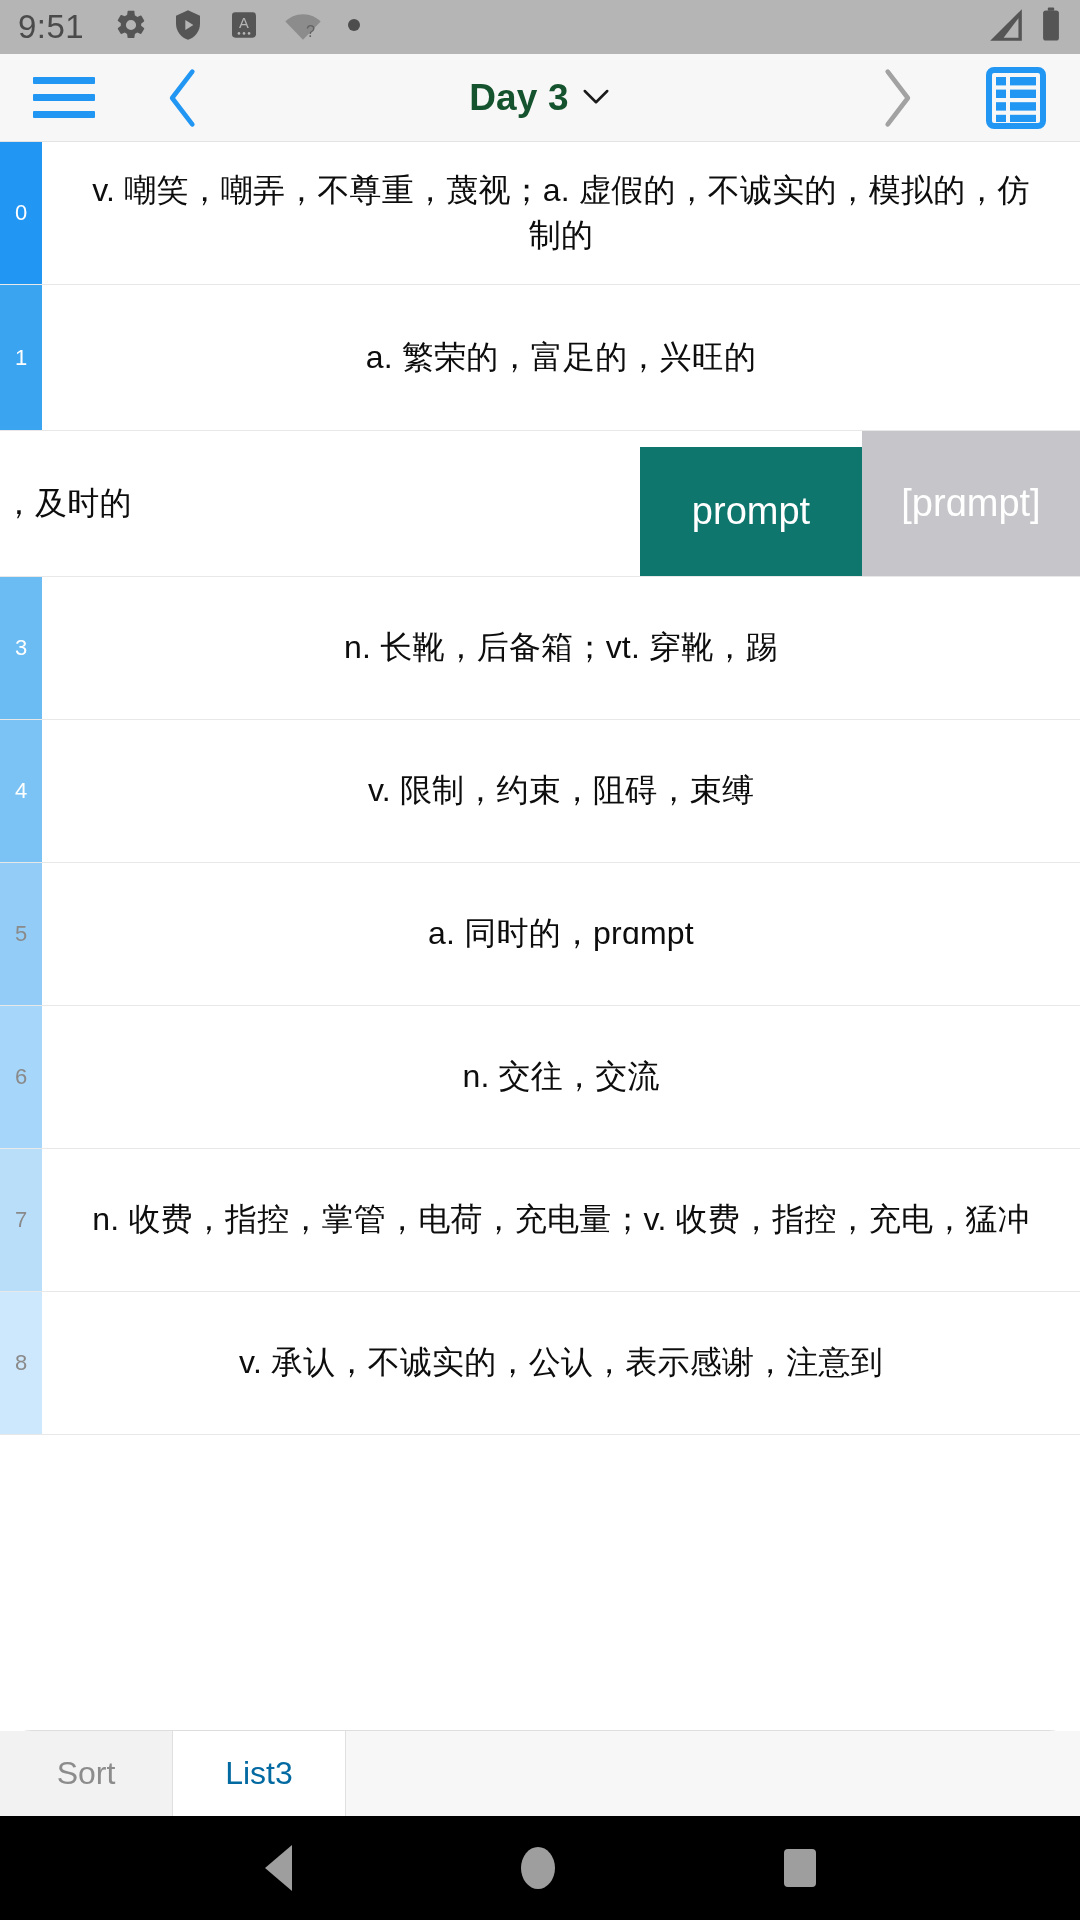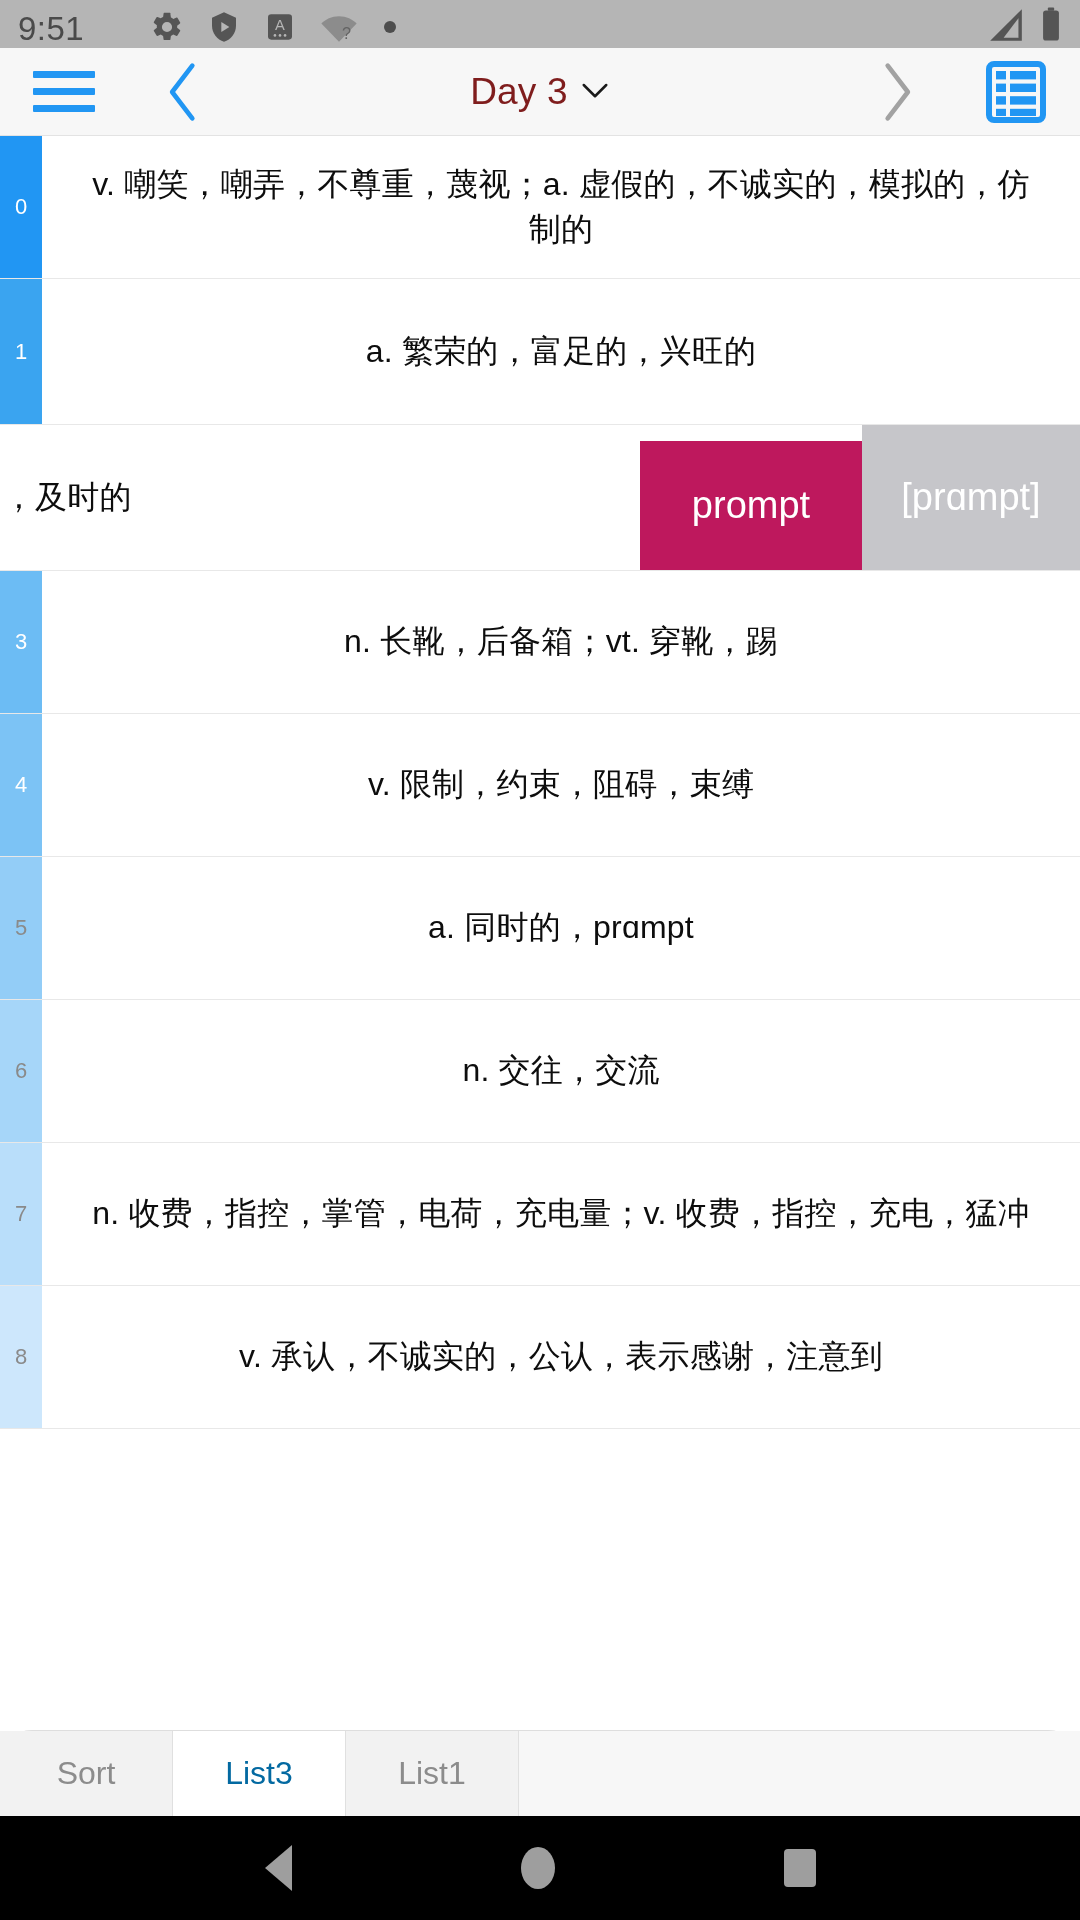--- a/index.html
+++ b/index.html
@@ -18,28 +18,27 @@
     position: relative;
     width: 1080px;
     height: 1920px;
     background: #ffffff;
     display: flex;
     flex-direction: column;
   }
 
   
   .statusbar {
-    height: 48px;
+    height: 54px;
     background: #b5b5b5;
     display: flex;
-    align-items: flex-end;
+    align-items: center;
     padding: 0 18px;
     flex: 0 0 auto;
     box-sizing: border-box;
-    gap: 36px;
   }
   .status-clock {
     font-size: 33px;
     color: #4a4a4a;
     letter-spacing: 0.5px;
     margin-right: 30px;
     font-family: "Liberation Sans", sans-serif;
   }
   .status-icons-left {
     display: flex;
@@ -87,22 +86,22 @@
   .nav-chevron { width: 110px; }
   .title-wrap {
     flex: 1 1 auto;
     display: flex;
     align-items: center;
     justify-content: center;
     gap: 12px;
   }
   .title-text {
     font-size: 37px;
-    color: #7f1d1d;
-    font-weight: 400;
+    color: #14532d;
+    font-weight: 700;
     letter-spacing: 0.2px;
   }
   .grid-btn { width: 128px; }
 
   
   .list {
     flex: 1 1 auto;
     position: relative;
     overflow: hidden;
     background: #ffffff;
@@ -333,21 +332,21 @@
         <div class="row-index" style="background: rgb(58, 164, 240); color: rgb(255, 255, 255);">1</div>
         <div class="row-body">
           <div class="row-text">a. 繁荣的，富足的，兴旺的</div>
         </div>
       </div>
       <div class="row swiped" style="height: 146px; min-height: 146px;">
         <div class="row-body">
           <div class="row-text">. 迅速的，及时的</div>
         </div>
         <div class="swipe-panels">
-          <div class="swipe-panel word" style="background: #be185d; margin-top: 16px;">prompt</div>
+          <div class="swipe-panel word" style="background: #0f766e; margin-top: 16px;">prompt</div>
           <div class="swipe-panel phon" style="background: rgb(198, 198, 202); text-align: center;">[prɑmpt]</div>
         </div>
       </div>
       <div class="row" style="height: 143px; min-height: 143px;">
         <div class="row-index" style="background: rgb(108, 188, 244); color: rgb(255, 255, 255);">3</div>
         <div class="row-body">
           <div class="row-text">n. 长靴，后备箱；vt. 穿靴，踢</div>
         </div>
       </div>
       <div class="row" style="height: 143px; min-height: 143px;">
@@ -378,21 +377,20 @@
         <div class="row-index" style="background: rgb(205, 231, 252); color: rgb(138, 138, 138);">8</div>
         <div class="row-body">
           <div class="row-text">v. 承认，不诚实的，公认，表示感谢，注意到</div>
         </div>
       </div>
     </div>
 
   <div class="tabbar" id="tab-bar">
       <div class="tab">Sort</div>
       <div class="tab active">List3</div>
-      <div class="tab">List1</div>
       <div class="tab tab-filler"></div>
     </div>
 
   <div class="navbar">
     <div class="nav-back"></div>
     <div class="nav-home"></div>
     <div class="nav-recent"></div>
   </div>
 
 </div>

